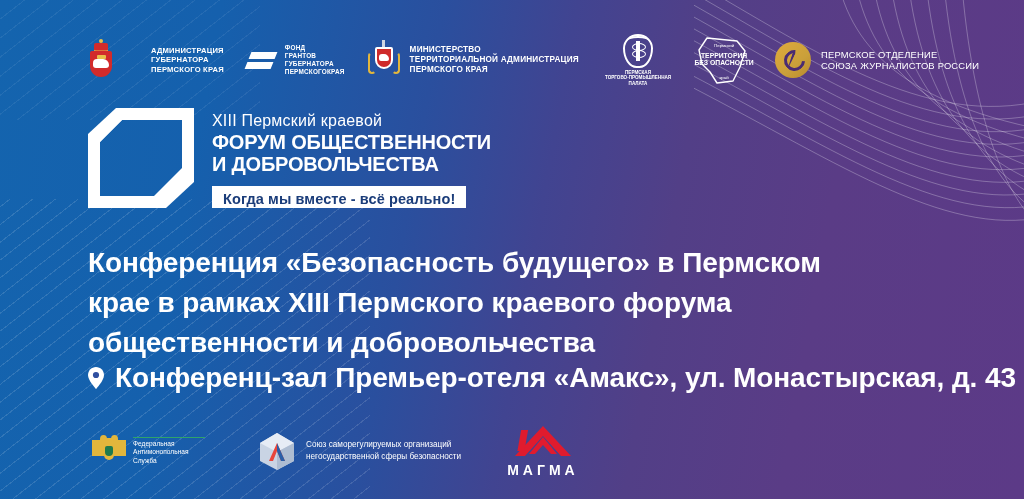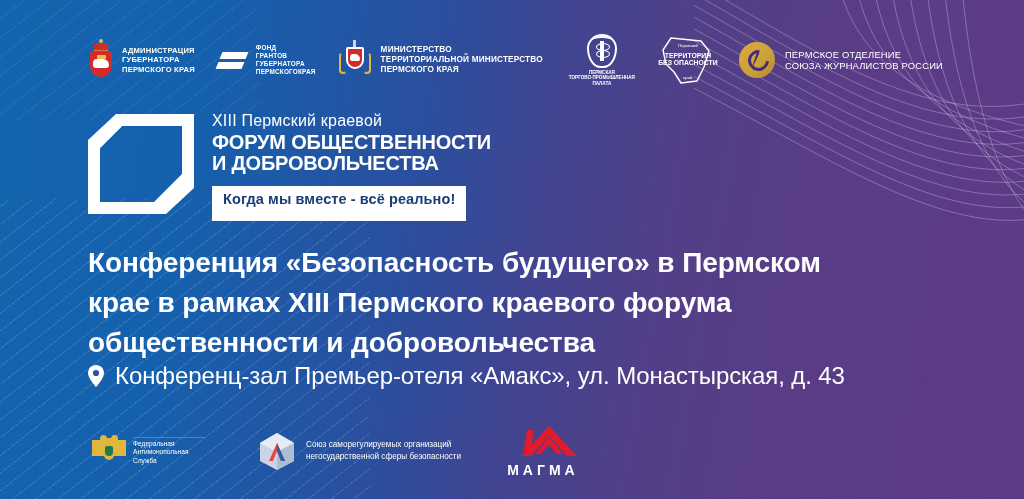--- a/index.html
+++ b/index.html
@@ -212,41 +212,41 @@
     margin-bottom:2px;
   }
   .l-title {
     color:#ffffff; font-weight:bold; font-size:20px;
     line-height:1.07; letter-spacing:-0.2px;
     white-space:pre-line;
   }
   .l-badge {
     display:inline-block; background:#ffffff; color:#1b3d7a;
     font-weight:bold; font-size:14.5px;
-    padding:5px 11px 14px; margin-top:11px; letter-spacing:0.1px;
+    padding:5px 11px 1px; margin-top:11px; letter-spacing:0.1px;
   }
 
   
   .headline {
     position:absolute; left:88px; top:243px;
     width:830px;
     color:#ffffff; font-weight:bold;
     font-size:28px; line-height:1.42;
     letter-spacing:-0.1px;
     white-space:pre-line;
   }
 
   
   .venue {
     position:absolute; left:88px; top:362px;
     display:flex; align-items:center; gap:11px;
   }
   .pin { width:16px; height:22px; flex:0 0 auto; }
   .venue-text {
-    color:#ffffff; font-weight:normal; font-size:24px;
+    color:#ffffff; font-weight:bold; font-size:28px;
     letter-spacing:-0.1px;
   }
 
   
   .bottom-logos {
     position:absolute; left:92px; top:420px;
     display:flex; align-items:center; height:62px;
   }
   .bl-item { display:flex; align-items:center; }
 
@@ -283,21 +283,21 @@
   .mb-sq {
     width:28px; height:25px; background:#1a6fc4; color:#ffffff;
     font-weight:bold; font-size:14px; display:flex;
     align-items:center; justify-content:center; letter-spacing:-0.5px;
   }
   .mb-c1 { color:#ffffff; margin-top:5px; letter-spacing:1.3px; }
   .mb-rule { width:74px; height:1px; background:#ffffff; margin:2px 0; }
   .mb-c2 { color:#ffffff; font-weight:bold; letter-spacing:0.2px; }
 
   
-  .magma { display:flex; flex-direction:column; align-items:flex-end; }
+  .magma { display:flex; flex-direction:column; align-items:center; }
   .magma-mark { width:60px; height:32px; }
   .magma-text {
     color:#ffffff; font-weight:bold; font-size:14px;
     letter-spacing:4px; margin-top:5px;
   }
 </style>
 </head>
 <body>
 
 <div id="banner">
@@ -323,21 +323,21 @@
       <path d="M194,-20 C204,90 248,160 350,191"></path>
       <path d="M212,-20 C222,100 264,174 350,205"></path>
       <path d="M230,-20 C240,112 280,190 350,220"></path>
       <path d="M248,-20 C258,124 296,206 350,236"></path>
       <path d="M266,-20 C276,136 312,222 352,252"></path>
     </g>
   </svg>
 
   <div class="top-logos">
 
-    <div class="tl-item" style="margin-right:22px;">
+    <div class="tl-item" style="margin-right:22px;gap:29px;">
       <div class="coa">
         <div class="crown"></div>
           <div class="shield"></div>
         <div class="book"></div>
           <div class="bear"></div>
       </div>
       <div class="tl-text" style="font-size:7.6px;">
         <div>АДМИНИСТРАЦИЯ</div>
         <div>ГУБЕРНАТОРА</div>
         <div>ПЕРМСКОГО КРАЯ</div>
@@ -360,21 +360,21 @@
     <div class="tl-item" style="margin-right:26px;">
       <div class="min-emblem">
         <div class="sword"></div>
           <div class="wreathL"></div>
           <div class="wreathR"></div>
         <div class="sh"></div>
           <div class="animal"></div>
       </div>
       <div class="tl-text" style="font-size:8.2px;">
         <div>МИНИСТЕРСТВО</div>
-        <div>ТЕРРИТОРИАЛЬНОЙ МИНИСТЕРСТВО</div>
+        <div>ТЕРРИТОРИАЛЬНОЙ АДМИНИСТРАЦИЯ</div>
         <div>ПЕРМСКОГО КРАЯ</div>
       </div>
     </div>
 
     <div class="tpp" style="margin-right:22px;">
       <div class="tpp-mark">
         <div class="ring"></div>
           <div class="horns"></div>
           <div class="cad"></div>
       </div>

